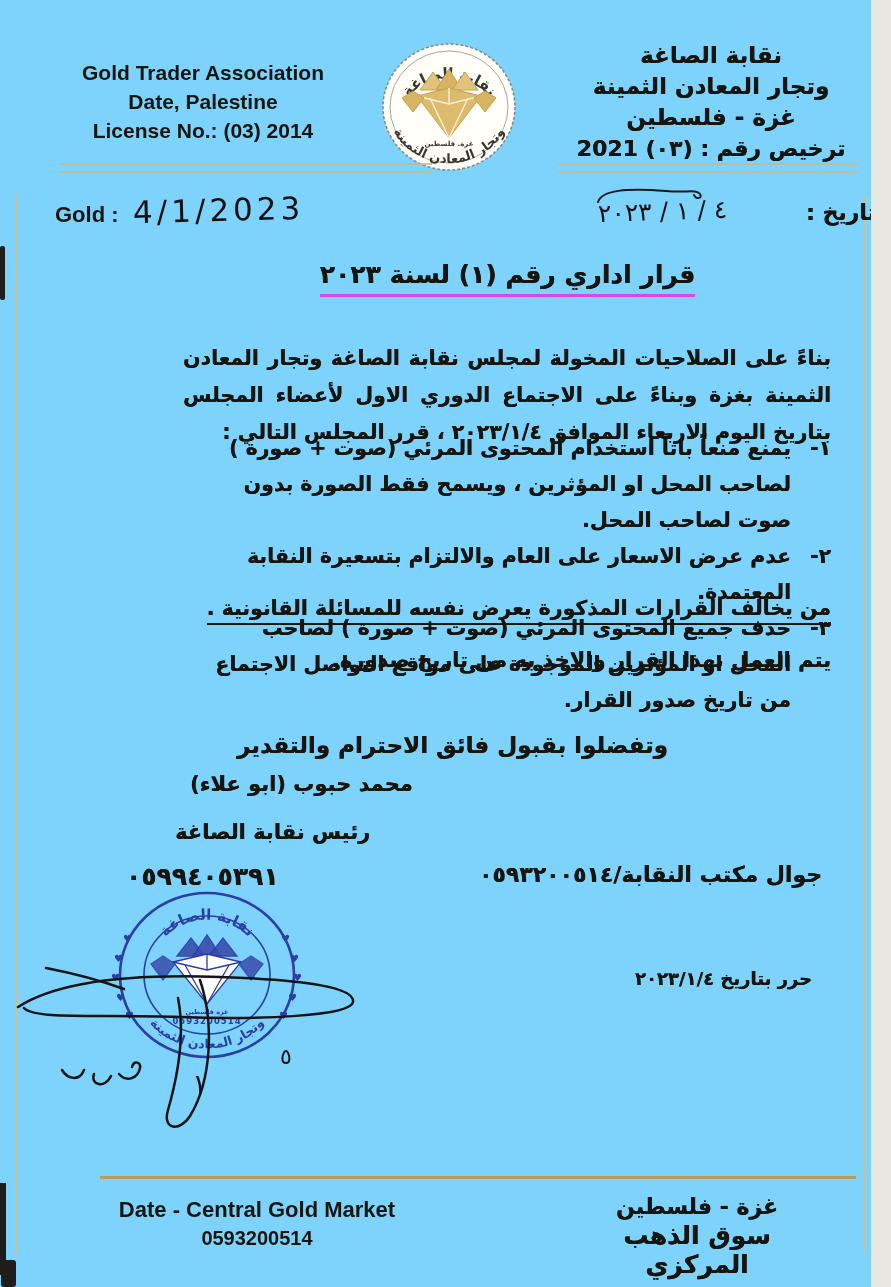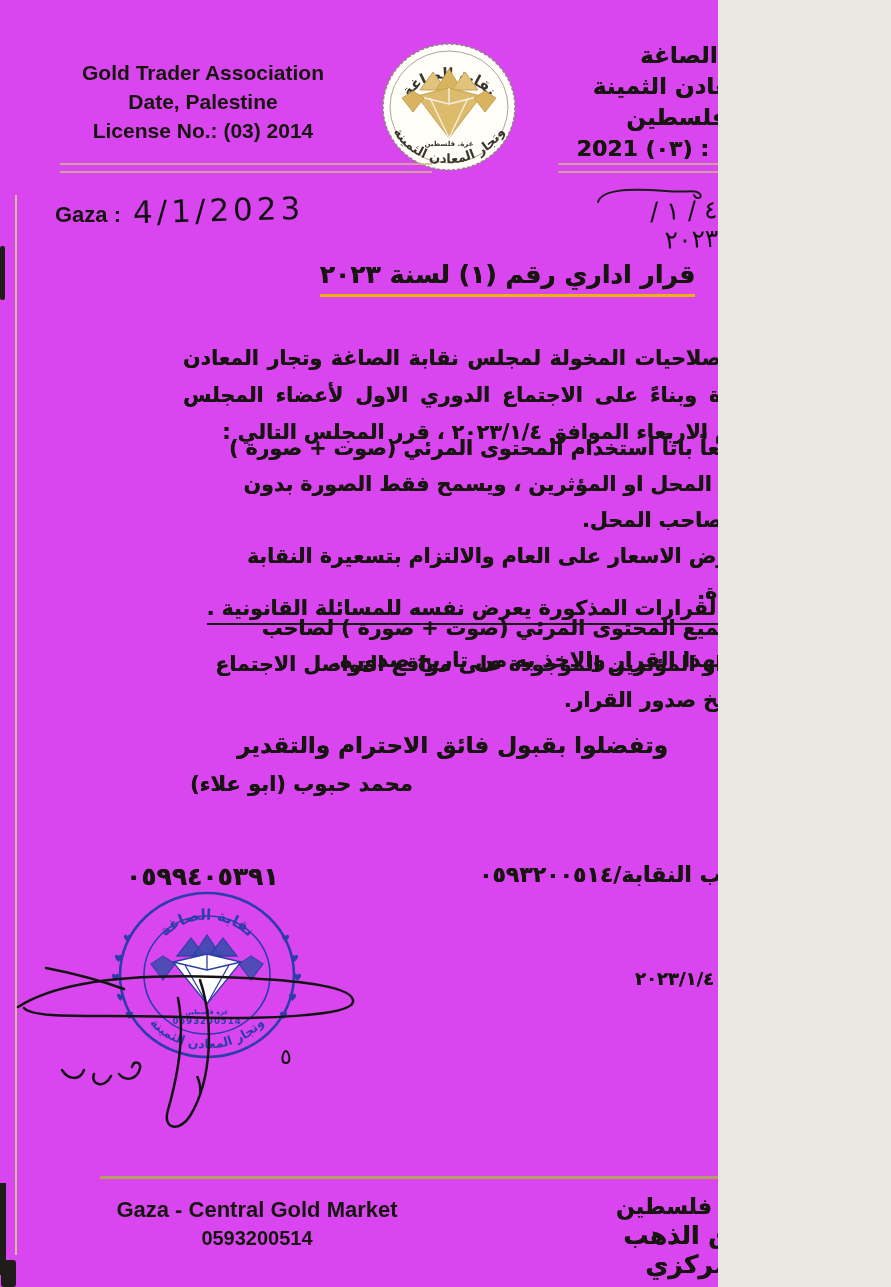--- a/index.html
+++ b/index.html
@@ -1,26 +1,26 @@
 <!DOCTYPE html>
 <html lang="ar"><head>
 <meta charset="utf-8">
 <style>
   html,body{margin:0;padding:0;background:#e9e7e1;}
-  .page{position:relative;width:718px;height:1287px;background:#d946ef;overflow:hidden;
+  .page{position:relative;width:871px;height:1287px;background:#7dd3fc;overflow:hidden;
         font-family:"DejaVu Sans",sans-serif;}
   .abs{position:absolute;}
   .ar{direction:rtl;font-family:"DejaVu Sans",sans-serif;font-weight:bold;color:#17150f;
       text-shadow:0.3px 0 currentColor;}
   .en{font-family:"Liberation Sans",sans-serif;font-weight:bold;color:#17150f;}
   .hand{font-family:"DejaVu Sans",sans-serif;font-weight:500;color:#111;}
   .rule-dbl{height:6px;border-top:2px solid #cbb88a;border-bottom:2px solid #cbb88a;opacity:.8;}
   .edge{background:#cfc094;}
   .smudge{background:#1f1d1a;}
-  .underline-heavy{display:inline-block;border-bottom:3px solid #eab308;padding-bottom:5px;}
+  .underline-heavy{display:inline-block;border-bottom:3px solid #d946ef;padding-bottom:5px;}
   .underline-med{display:inline-block;border-bottom:2px solid #17150f;padding-bottom:3px;}
   .decision{display:flex;gap:10px;}
   .decision .num{flex:0 0 30px;}
   .decision .txt{flex:1;}
 </style>
 </head>
 <body>
 
 <div class="page">
 
@@ -63,21 +63,21 @@
 
   <div class="abs rule-dbl" style="left:60px;top:163px;width:372px;"></div>
   <div class="abs rule-dbl" style="left:558px;top:163px;width:300px;"></div>
 
   <div class="abs edge" style="left:15px;top:195px;width:2px;height:1060px;"></div>
   <div class="abs edge" style="left:864px;top:196px;width:2px;height:1056px;"></div>
   <div class="abs smudge" style="left:0;top:246px;width:5px;height:54px;border-radius:2px;"></div>
   <div class="abs smudge" style="left:0;top:1183px;width:6px;height:92px;"></div>
   <div class="abs smudge" style="left:1px;top:1260px;width:15px;height:27px;border-radius:3px;"></div>
 
-  <div class="abs en" style="left:55px;top:202px;font-size:22px;">Gaza :</div>
+  <div class="abs en" style="left:55px;top:202px;font-size:22px;">Gold :</div>
   <div class="abs hand" style="left:133px;top:192px;font-size:31px;letter-spacing:4px;transform:rotate(-1.5deg);">4/1/2023</div>
 
   <div class="abs ar" style="left:762px;top:200px;width:100px;font-size:22px;text-align:left;margin-left:44px;">التاريخ :</div>
   <div class="abs hand ar" style="left:598px;top:197px;font-size:25px;transform:rotate(-2deg);text-shadow:none;font-weight:500;">٤ / ١ / ٢٠٢٣</div>
   <svg class="abs" style="left:596px;top:186px;" width="120" height="18" viewBox="0 0 120 18">
     <path d="M 2,16 C 6,4 30,2 70,5 C 90,7 100,3 104,8 C 107,12 100,14 98,9" fill="none" stroke="#1a1a1a" stroke-width="2" stroke-linecap="round"></path>
   </svg>
 
   <div class="abs ar" style="left:185px;top:260px;width:645px;text-align:center;font-size:25px;">
     <span class="underline-heavy">قرار اداري رقم (١) لسنة ٢٠٢٣</span>
@@ -102,20 +102,21 @@
 
   <div class="abs ar" style="left:185px;top:596px;width:646px;text-align:right;font-size:20.5px;">
     <span class="underline-med">من يخالف القرارات المذكورة يعرض نفسه للمسائلة القانونية .</span>
   </div>
 
   <div class="abs ar" style="left:185px;top:648px;width:646px;text-align:right;font-size:21px;">يتم العمل بهذا القرار والاخذ به من تاريخ صدوره.</div>
 
   <div class="abs ar" style="left:237px;top:716px;font-size:23px;margin-top:16px;">وتفضلوا بقبول فائق الاحترام والتقدير</div>
 
   <div class="abs ar" style="left:190px;top:772px;font-size:21px;">محمد حبوب (ابو علاء)</div>
+  <div class="abs ar" style="left:175px;top:820px;font-size:21px;">رئيس نقابة الصاغة</div>
   <div class="abs ar" style="left:126px;top:862px;font-size:25px;letter-spacing:1px;">٠٥٩٩٤٠٥٣٩١</div>
 
   <div class="abs ar" style="left:440px;top:862px;width:382px;text-align:right;font-size:22px;">جوال مكتب النقابة/٠٥٩٣٢٠٠٥١٤</div>
 
   <svg class="abs" style="left:10px;top:880px;" width="360" height="265" viewBox="0 0 360 265">
     <g>
       <ellipse cx="197" cy="95" rx="87" ry="82" fill="none" stroke="#2b3da6" stroke-width="2.6"></ellipse>
       <ellipse cx="197" cy="95" rx="63" ry="59" fill="none" stroke="#2b3da6" stroke-width="1.6"></ellipse>
       <path id="stampTopArc" d="M 142,82 A 56,52 0 0 1 252,82" fill="none"></path>
       <text font-size="15" font-weight="bold" fill="#2b3da6" font-family="DejaVu Sans">
@@ -159,21 +160,21 @@
     </g>
     <text x="182" y="214" font-size="28" fill="#141414" font-family="DejaVu Sans">١</text>
     <text x="270" y="184" font-size="22" fill="#141414" font-family="DejaVu Sans">٥</text>
   </svg>
 
   <div class="abs ar" style="left:560px;top:968px;width:252px;text-align:right;font-size:18px;">حرر بتاريخ ٢٠٢٣/١/٤</div>
 
   <div class="abs" style="left:100px;top:1176px;width:756px;height:3px;background:#b89c60;"></div>
 
   <div class="abs en" style="left:107px;top:1196px;width:300px;text-align:center;line-height:28px;">
-    <div style="font-size:22px;">Gaza - Central Gold Market</div>
+    <div style="font-size:22px;">Date - Central Gold Market</div>
     <div style="font-size:20px;">0593200514</div>
   </div>
 
   <div class="abs ar" style="left:572px;top:1192px;width:250px;text-align:center;line-height:29px;">
     <div style="font-size:22px;">غزة - فلسطين</div>
     <div style="font-size:25px;">سوق الذهب المركزي</div>
   </div>
 
 </div>
 

